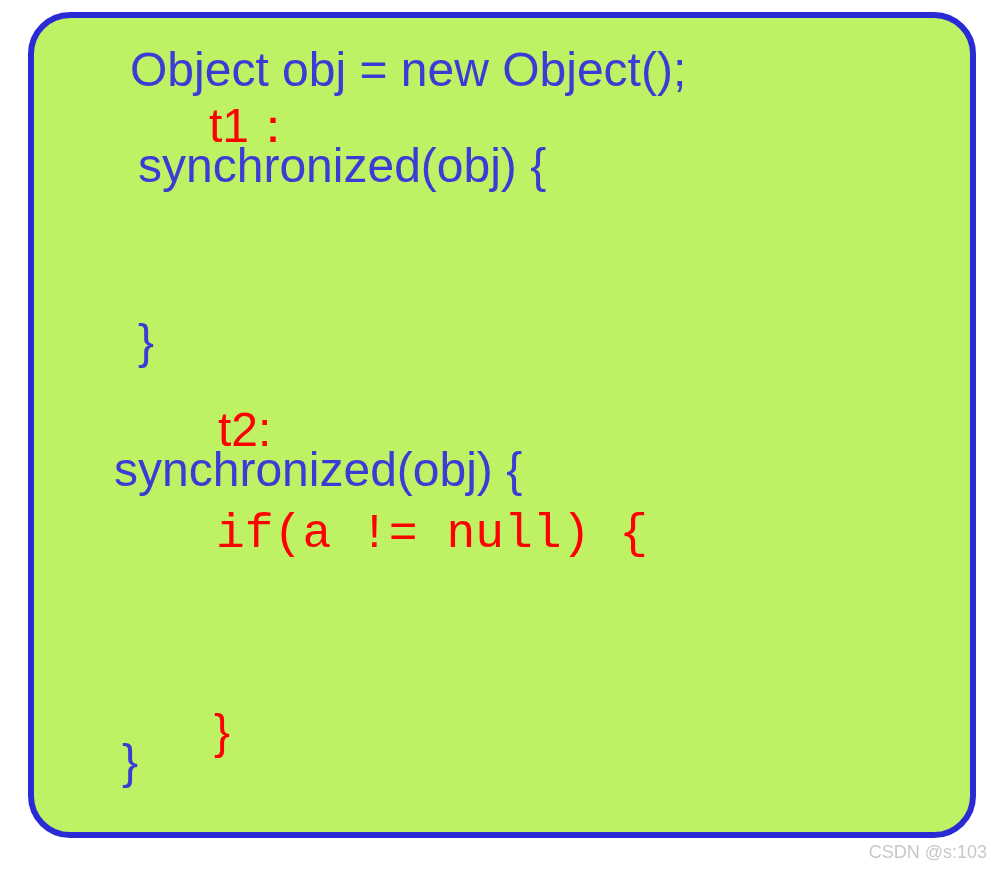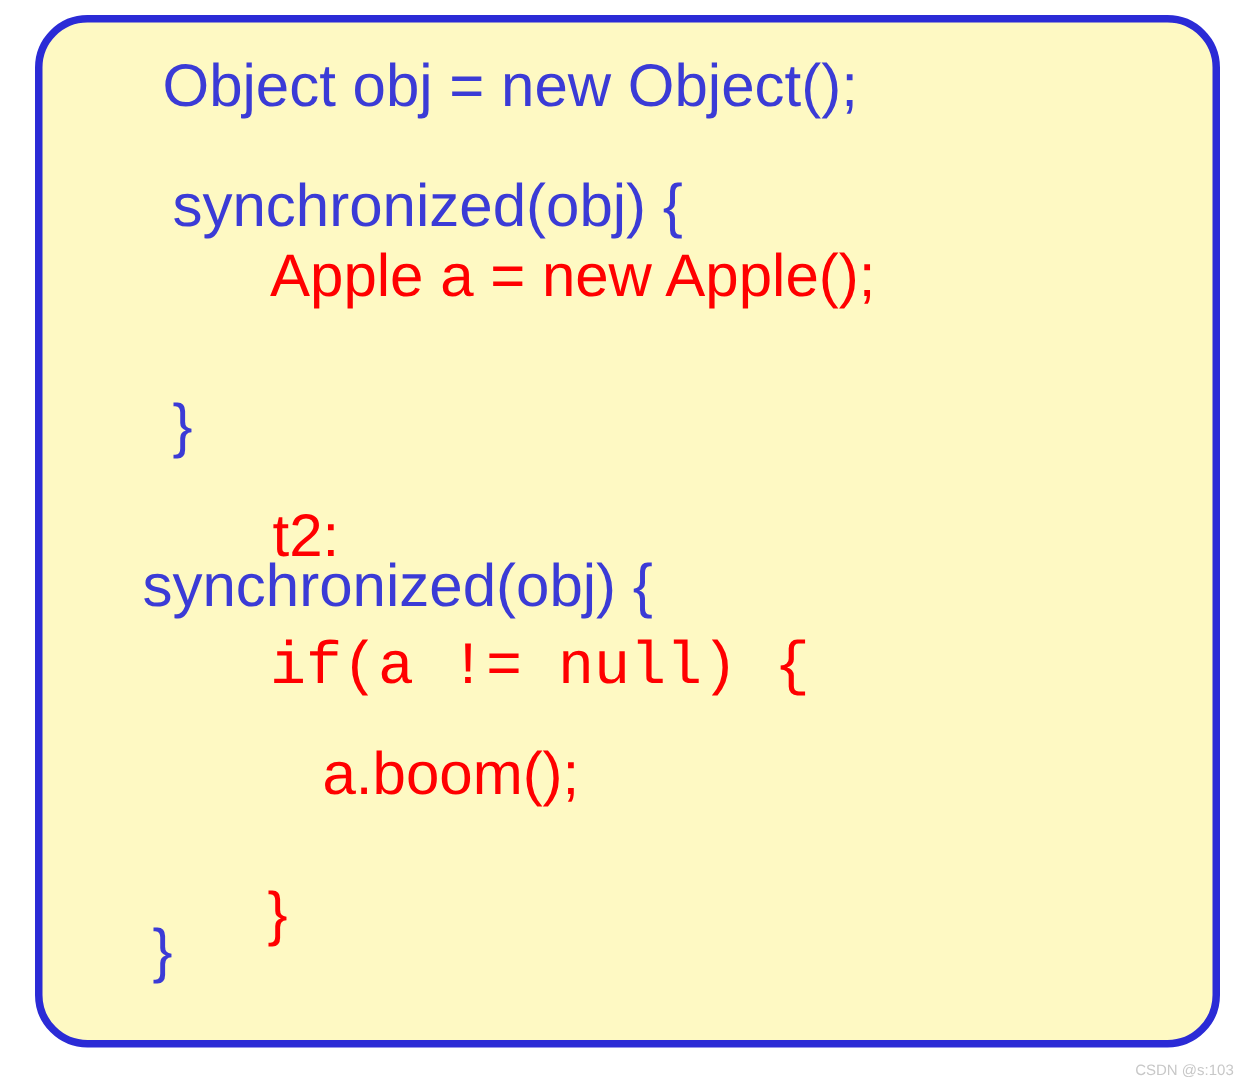--- a/index.html
+++ b/index.html
@@ -11,49 +11,48 @@
       position: relative;
     }
     .frame {
       position: absolute;
       left: 28px;
       top: 12px;
       width: 948px;
       height: 826px;
       border: 6px solid #2b2bd6;
       border-radius: 42px;
-      background: #fef9c3;
+      background: #bef264;
     }
     .code {
       position: relative;
       width: 100%;
       height: 100%;
     }
     .ln { position: absolute; white-space: pre; font-size: 48px; line-height: 1.0; font-weight: 400; }
     .blue { color: #3b3bd6; }
     .red { color: #ff0000; }
     .watermark {
       position: absolute;
       right: 18px;
       bottom: 6px;
-      font-size: 12px;
+      font-size: 18px;
       color: #c8c8c8;
       font-family: Arial, sans-serif;
     }
   </style>
 </head>
 <body>
 
 <div class="frame">
   <div class="code">
     <span class="ln blue" style="left:96px; top:28px;">Object obj = new Object();</span>
+    <span class="ln red" style="left:175px; top:84px;">t1：</span>
     <span class="ln blue" style="left:104px; top:124px;">synchronized(obj) {</span>
-    <span class="ln red" style="left:182px; top:180px;">Apple a = new Apple();</span>
     <span class="ln blue" style="left:104px; top:300px;">}</span>
     <span class="ln red" style="left:184px; top:388px;">t2:</span>
     <span class="ln blue" style="left:80px;  top:428px;">synchronized(obj) {</span>
     <span class="ln red" style="left:182px; top:492px;font-family:Liberation Mono, monospace;">if(a != null) {</span>
-    <span class="ln red" style="left:224px; top:578px;">a.boom();</span>
     <span class="ln red" style="left:180px; top:690px;">}</span>
     <span class="ln blue" style="left:88px;  top:720px;">}</span>
   </div>
 </div>
 <div class="watermark">CSDN @s:103</div>
 
 </body></html>

